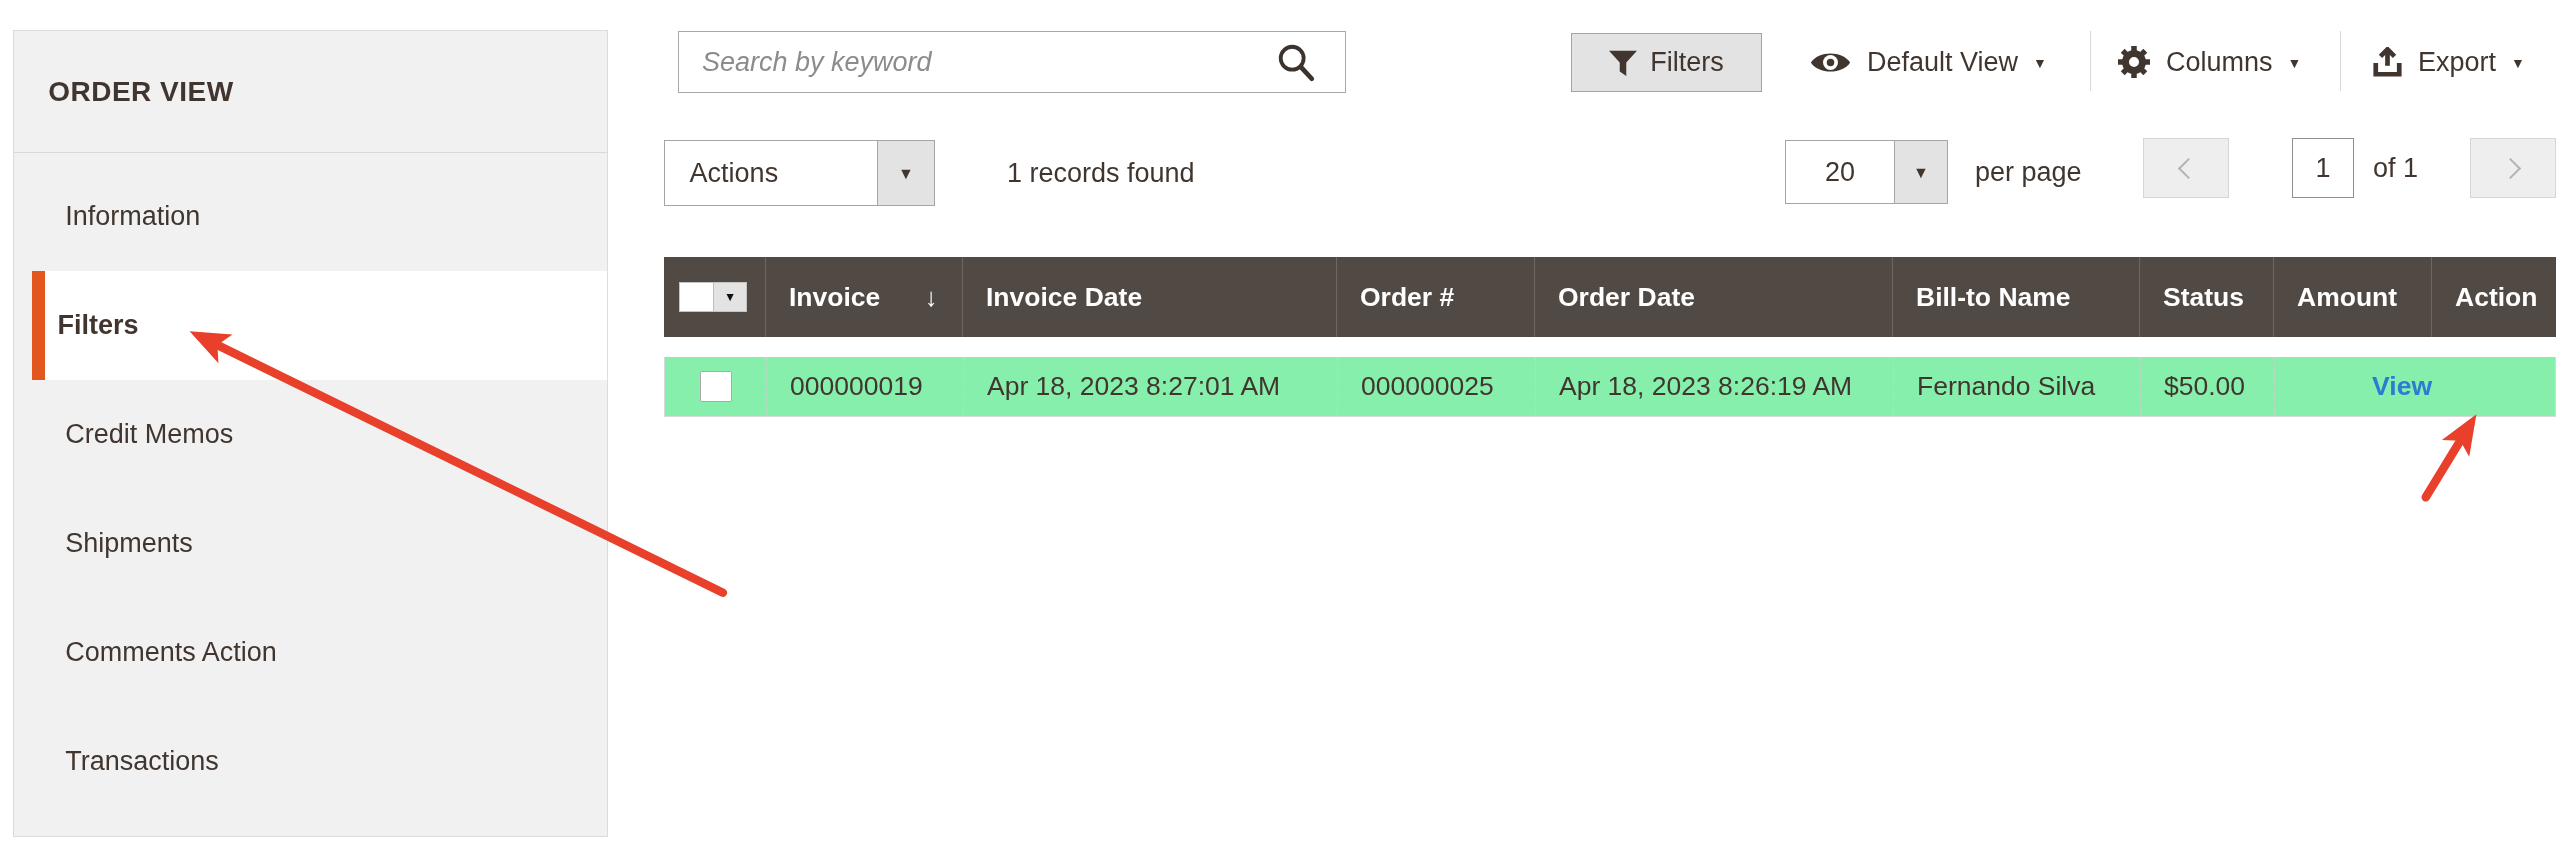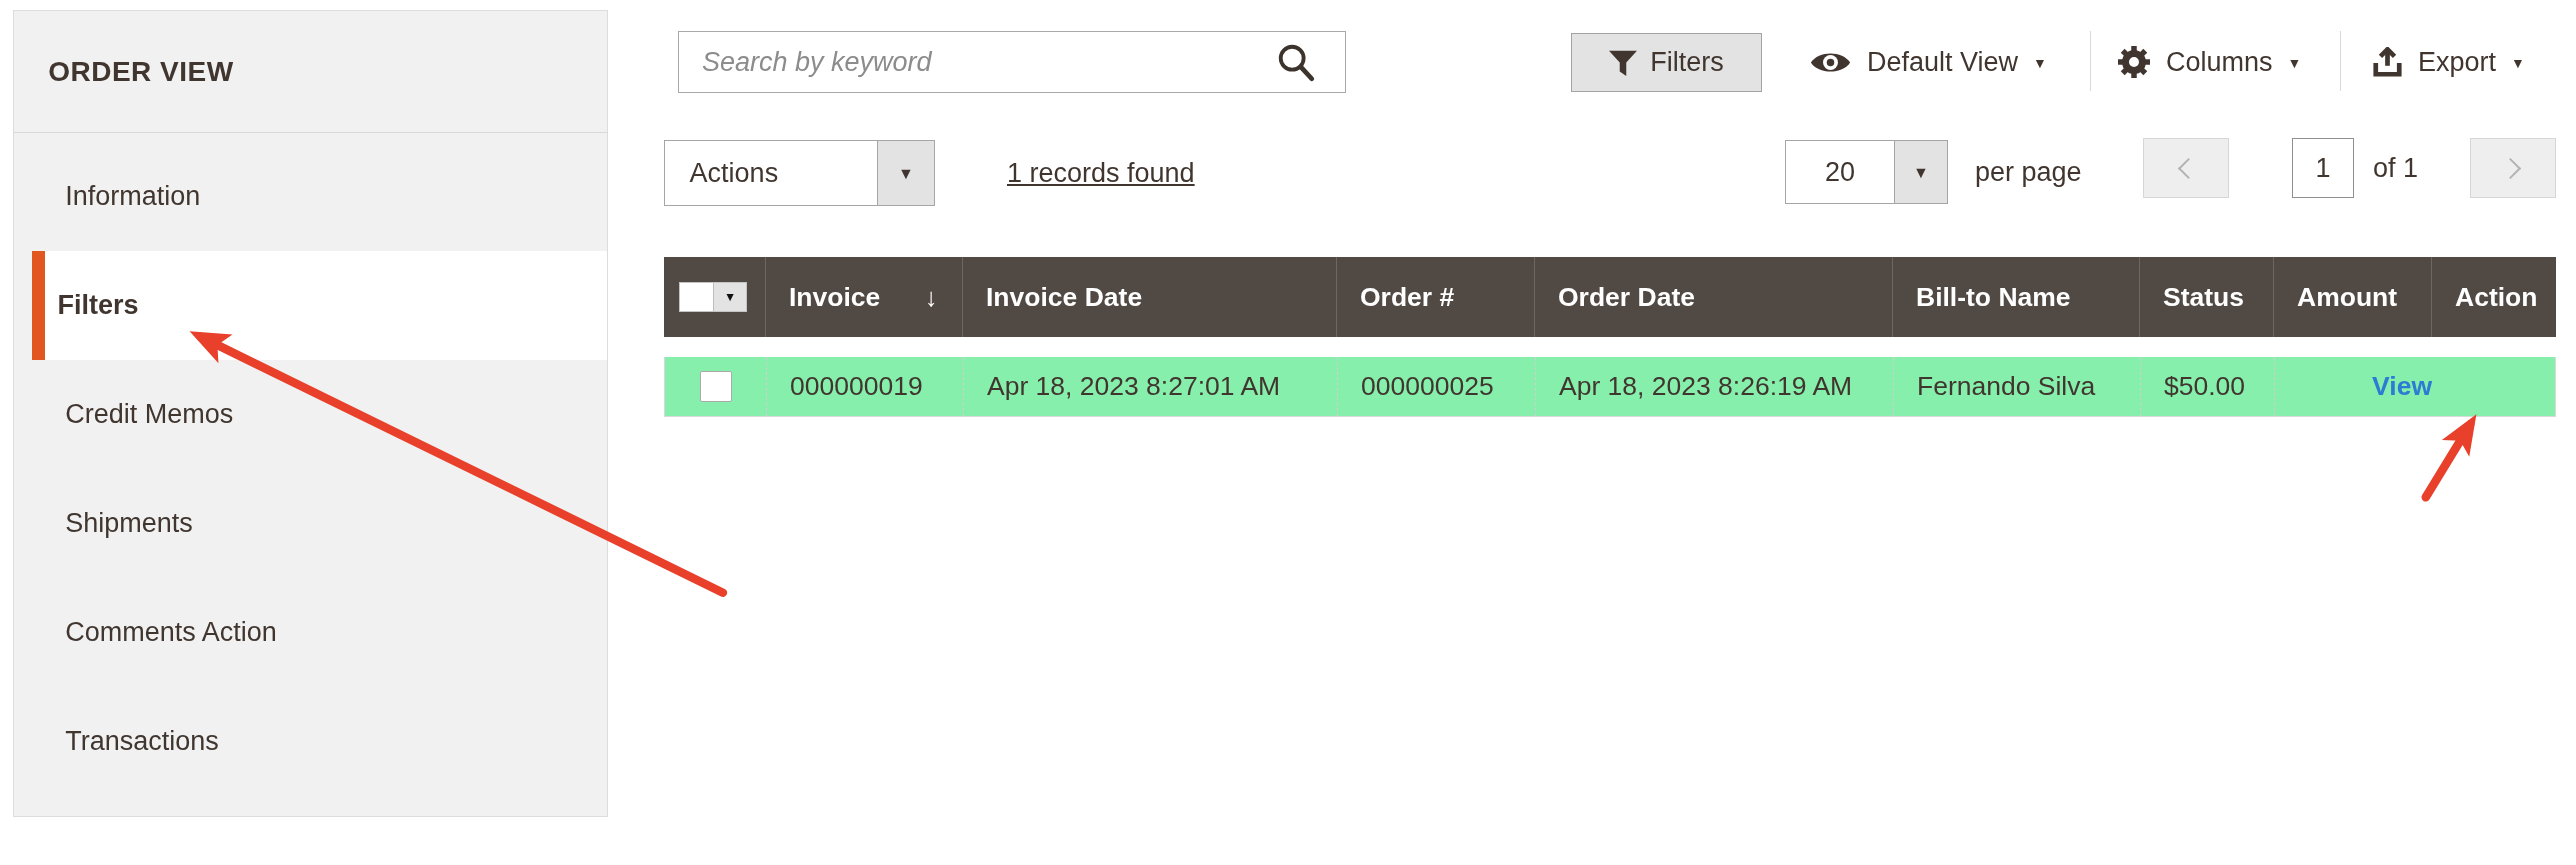--- a/index.html
+++ b/index.html
@@ -1,21 +1,21 @@
 <!DOCTYPE html>
 <html style="font-size:15px"><head>
 <meta charset="utf-8">
 <style>
   * { margin:0; padding:0; box-sizing:border-box; }
   html,body { width:2576px; height:866px; background:#ffffff;
     font-family:"Liberation Sans", sans-serif; color:#41362f; }
   body { position:relative; overflow:hidden; }
 
   
-  .sidebar { position:absolute; left:13.2px; top:10px; width:595px; height:807px;
+  .sidebar { position:absolute; left:13.2px; top:30px; width:595px; height:807px;
     background:#f1f1f1; border:0.9px solid #dcdcdc; }
   .sidebar-title { height:122px; display:flex; align-items:center; padding-left:34px;
     font-size:28px; font-weight:700; letter-spacing:0.5px; color:#41362f;
     border-bottom:0.9px solid #d9d9d9; }
   .sidebar-items { list-style:none; padding-top:8.5px; }
   .sidebar-item { height:109px; display:flex; align-items:center; padding-left:43px;
     font-size:27px; color:#41362f; cursor:pointer;margin-left:8px; }
   .sidebar-item.active { background:#ffffff; margin-left:18px; padding-left:12.3px;
     border-left:13.2px solid #e2571f; font-weight:700; }
 
@@ -43,21 +43,21 @@
 
   
   .actions-select { position:absolute; left:664px; top:140px; width:271px; height:66px;
     background:#fff; border:0.9px solid #a5a5a5; display:flex; cursor:pointer; }
   .actions-label { flex:1; display:flex; align-items:center; padding-left:24.6px; font-size:27px; }
   .select-caret-box { width:57px; background:#e3e3e3; border-left:0.9px solid #a5a5a5;
     display:flex; align-items:center; justify-content:center; }
   .select-caret-box .caret { font-size:16px; }
 
   .records-found { position:absolute; left:1007px; top:140px; height:66px;
-    display:flex; align-items:center; font-size:27px;text-decoration:underline; }
+    display:flex; align-items:center; font-size:27px; }
 
   .perpage-select { position:absolute; left:1785px; top:140px; width:163px; height:64px;
     background:#fff; border:0.9px solid #a5a5a5; display:flex; cursor:pointer; }
   .perpage-value { flex:1; display:flex; align-items:center; justify-content:center; font-size:27px; }
   .perpage-select .select-caret-box { width:53px; }
   .perpage-label { position:absolute; left:1975px; top:140px; height:64px;
     display:flex; align-items:center; font-size:27px; }
 
   .pager-btn { position:absolute; top:138px; width:86px; height:60px; background:#eeeeee;
     border:0.9px solid #d6d6d6; display:flex; align-items:center; justify-content:center;

